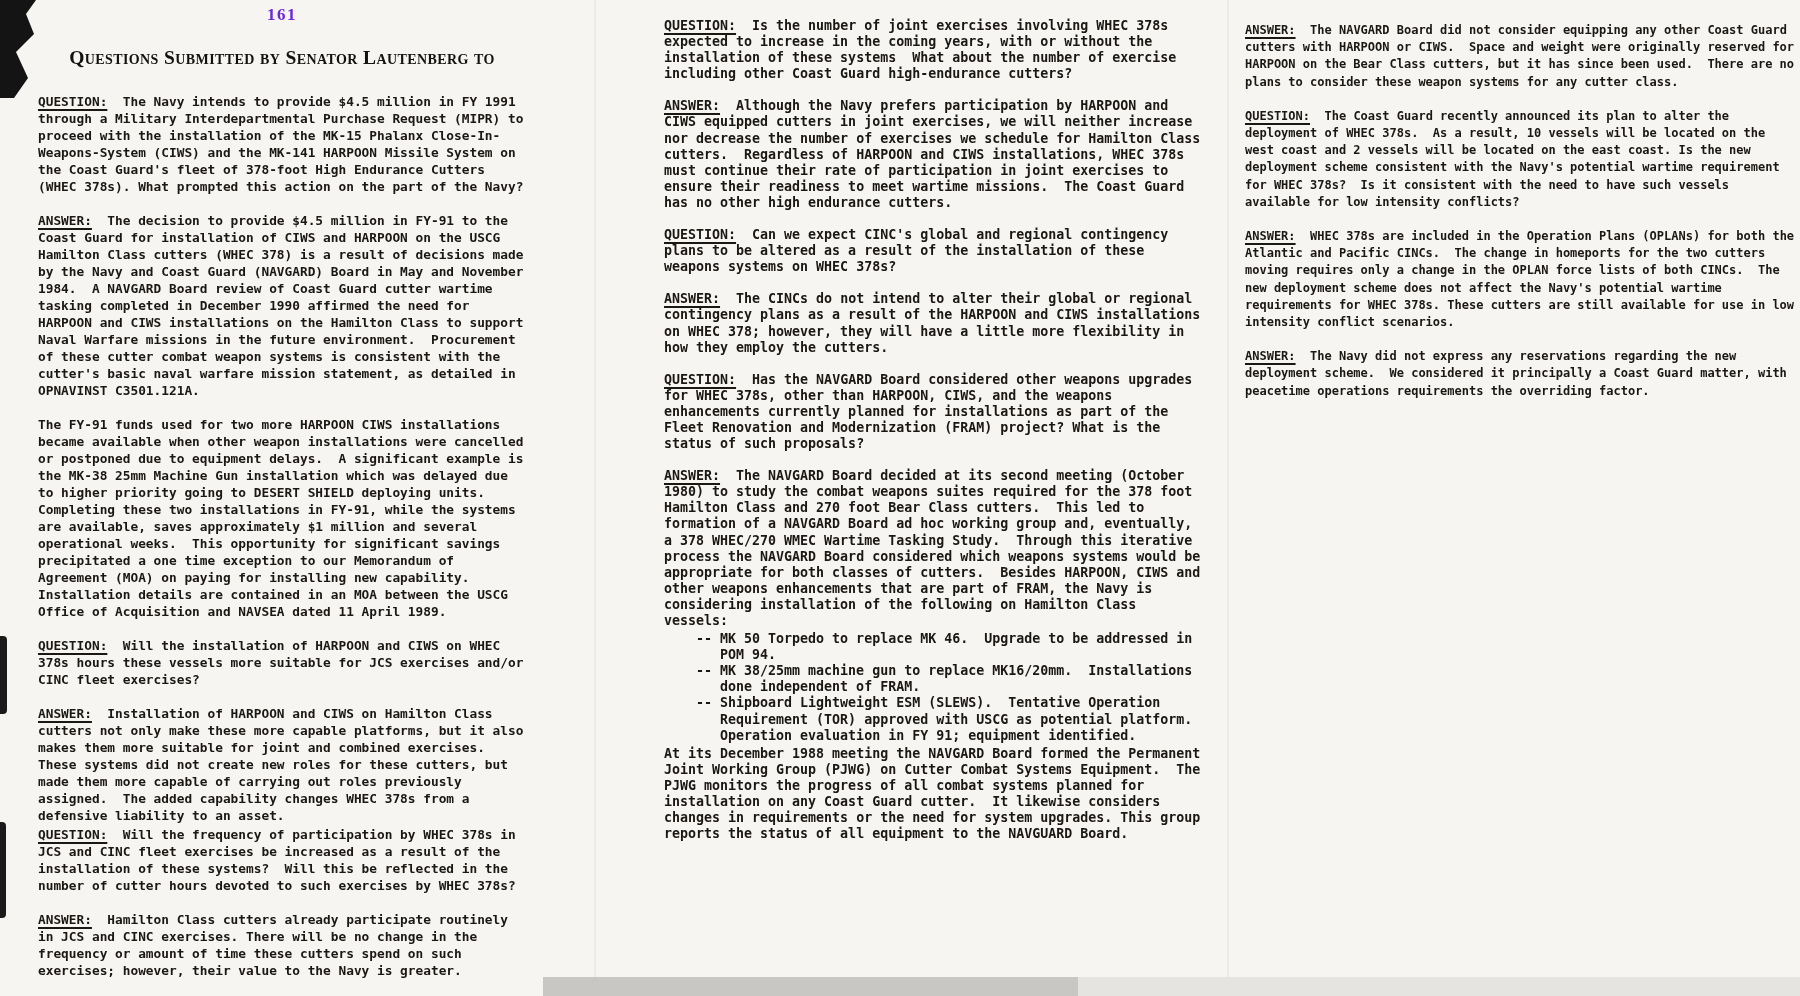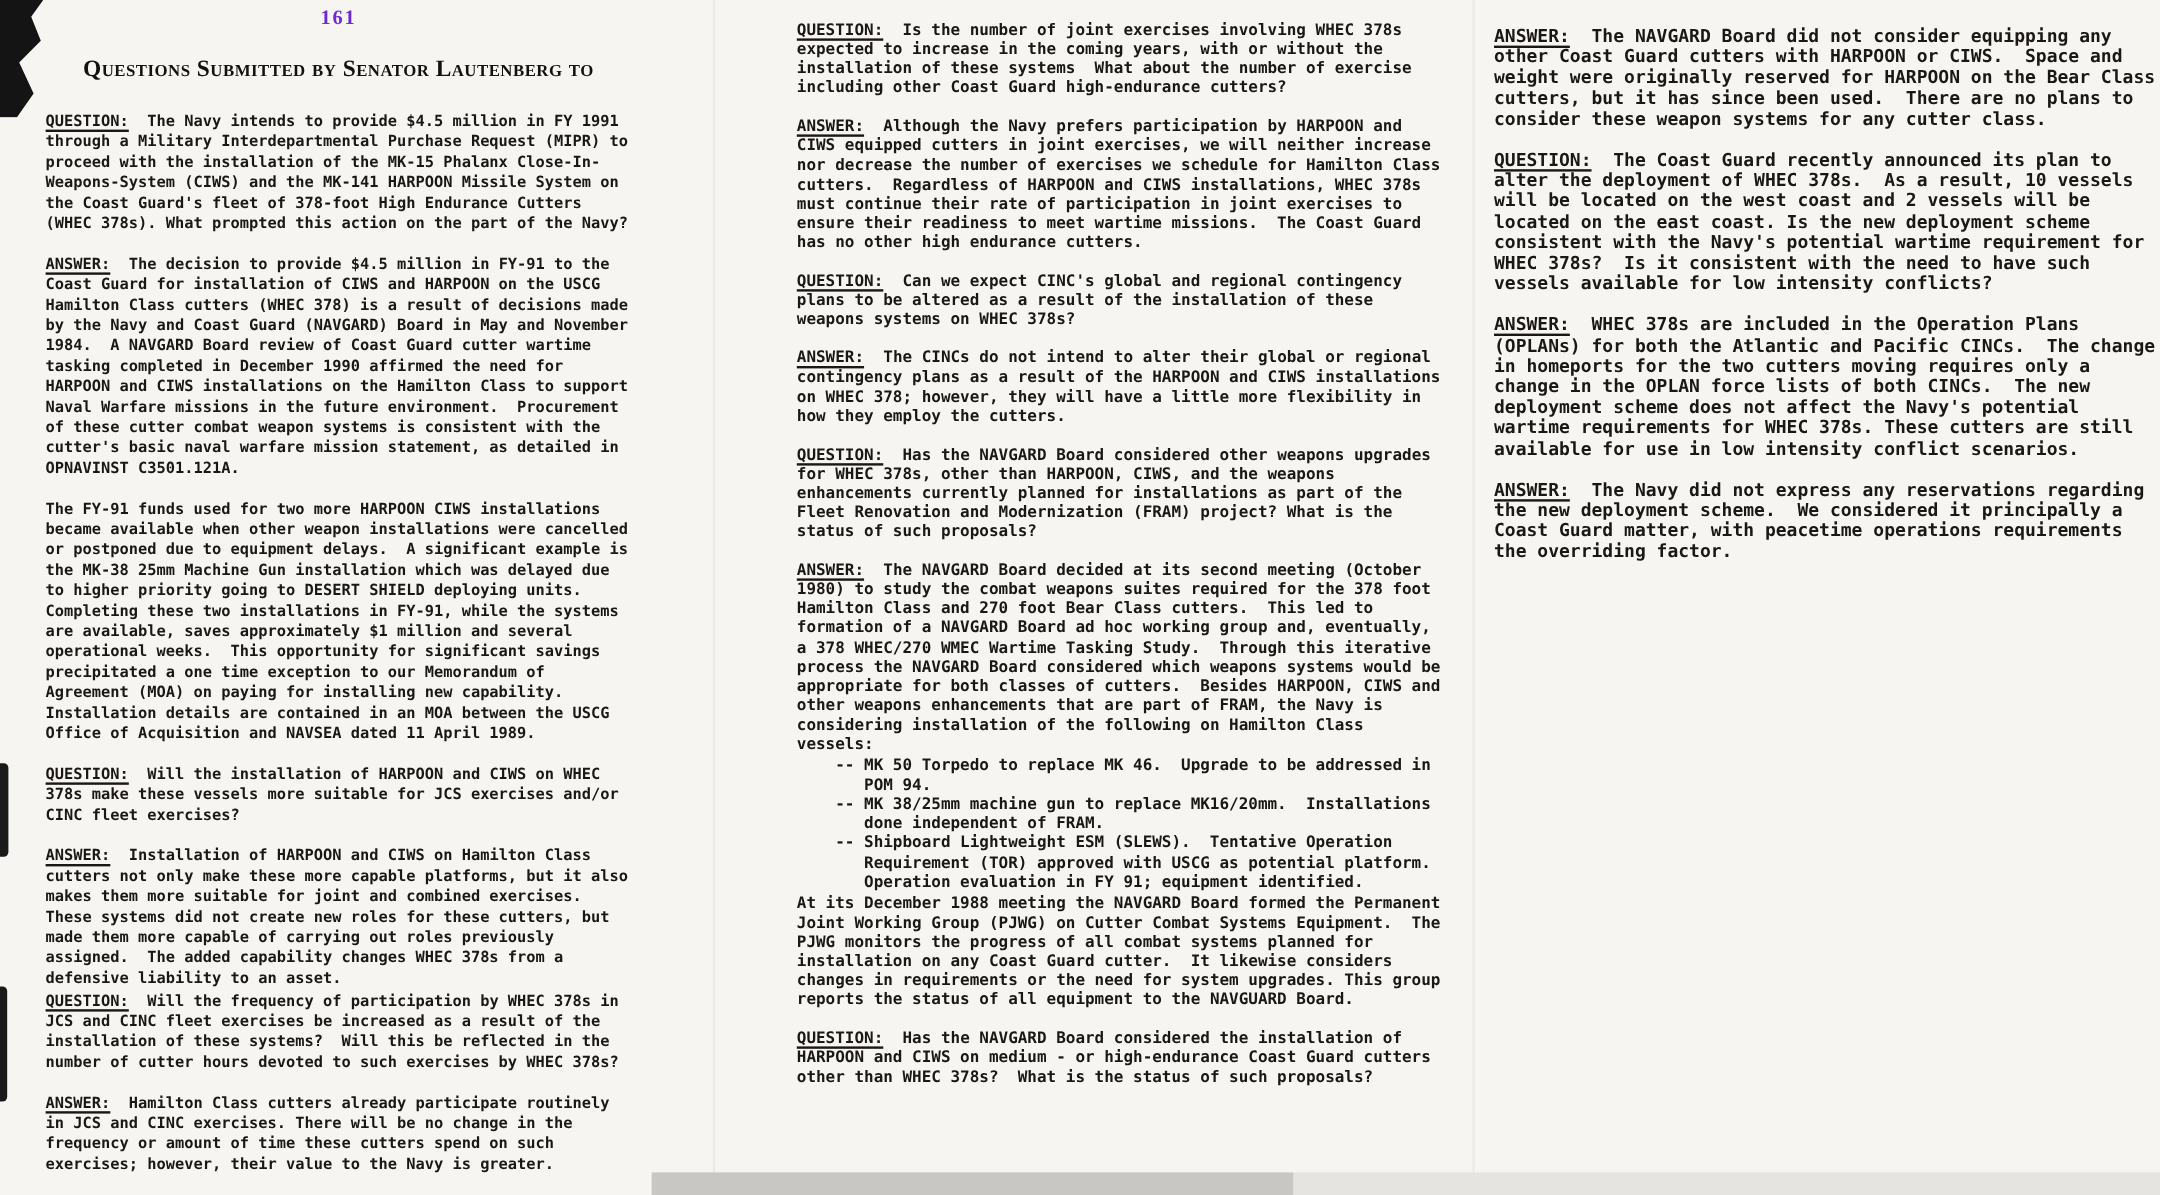--- a/index.html
+++ b/index.html
@@ -8,21 +8,21 @@
     background:#f6f5f2;
   }
   .page{
     position:absolute;inset:0;
     font-family:"DejaVu Sans Mono","Liberation Mono",monospace;
     font-weight:bold;color:#1b1713;
   }
   .col{position:absolute;}
   .col1{left:36px;top:6px;width:492px;font-size:12.8px;line-height:17px;}
   .col2{left:662px;top:16px;width:548px;font-size:13.3px;line-height:16.1px;}
-  .col3{left:1243px;top:20px;width:556px;font-size:15px;line-height:17.2px;}
+  .col3{left:1243px;top:20px;width:556px;font-size:12px;line-height:17.2px;}
   .block{margin:2px;}
   .col1 .block{margin-bottom:17px;}
   .col2 .block{margin-bottom:16px;}
   .col3 .block{margin-bottom:17px;}
   .block.tight{margin-bottom:0 !important;}
   .lbl{text-decoration:underline;text-underline-offset:2.5px;text-decoration-thickness:1.5px;}
   .txt,.li{white-space:pre-wrap;}
   .li{padding-left:7ch;text-indent:-3ch;}
   .pagenum{
     font-family:"Liberation Serif","DejaVu Serif",serif;font-size:17px;font-weight:bold;
@@ -64,21 +64,21 @@
     <div class="doc-title">
       <div>Questions Submitted by Senator Lautenberg to</div>
     </div>
 
     <p class="block"><span class="lbl">QUESTION:</span><span class="txt">  The Navy intends to provide $4.5 million in FY 1991 through a Military Interdepartmental Purchase Request (MIPR) to proceed with the installation of the MK-15 Phalanx Close-In-Weapons-System (CIWS) and the MK-141 HARPOON Missile System on the Coast Guard's fleet of 378-foot High Endurance Cutters (WHEC 378s). What prompted this action on the part of the Navy?</span></p>
 
     <p class="block"><span class="lbl">ANSWER:</span><span class="txt">  The decision to provide $4.5 million in FY-91 to the Coast Guard for installation of CIWS and HARPOON on the USCG Hamilton Class cutters (WHEC 378) is a result of decisions made by the Navy and Coast Guard (NAVGARD) Board in May and November 1984.  A NAVGARD Board review of Coast Guard cutter wartime tasking completed in December 1990 affirmed the need for HARPOON and CIWS installations on the Hamilton Class to support Naval Warfare missions in the future environment.  Procurement of these cutter combat weapon systems is consistent with the cutter's basic naval warfare mission statement, as detailed in OPNAVINST C3501.121A.</span></p>
 
     <p class="block"><span class="txt">The FY-91 funds used for two more HARPOON CIWS installations became available when other weapon installations were cancelled or postponed due to equipment delays.  A significant example is the MK-38 25mm Machine Gun installation which was delayed due to higher priority going to DESERT SHIELD deploying units.  Completing these two installations in FY-91, while the systems are available, saves approximately $1 million and several operational weeks.  This opportunity for significant savings precipitated a one time exception to our Memorandum of Agreement (MOA) on paying for installing new capability.  Installation details are contained in an MOA between the USCG Office of Acquisition and NAVSEA dated 11 April 1989.</span></p>
 
-    <p class="block"><span class="lbl">QUESTION:</span><span class="txt">  Will the installation of HARPOON and CIWS on WHEC 378s make these vessels more suitable for JCS exercises and/or CINC fleet exercises?</span></p>
+    <p class="block"><span class="lbl">QUESTION:</span><span class="txt">  Will the installation of HARPOON and CIWS on WHEC 378s hours these vessels more suitable for JCS exercises and/or CINC fleet exercises?</span></p>
 
     <p class="block tight"><span class="lbl">ANSWER:</span><span class="txt">  Installation of HARPOON and CIWS on Hamilton Class cutters not only make these more capable platforms, but it also makes them more suitable for joint and combined exercises.  These systems did not create new roles for these cutters, but made them more capable of carrying out roles previously assigned.  The added capability changes WHEC 378s from a defensive liability to an asset.</span></p>
 
     <p class="block"><span class="lbl">QUESTION:</span><span class="txt">  Will the frequency of participation by WHEC 378s in JCS and CINC fleet exercises be increased as a result of the installation of these systems?  Will this be reflected in the number of cutter hours devoted to such exercises by WHEC 378s?</span></p>
 
     <p class="block"><span class="lbl">ANSWER:</span><span class="txt">  Hamilton Class cutters already participate routinely in JCS and CINC exercises. There will be no change in the frequency or amount of time these cutters spend on such exercises; however, their value to the Navy is greater.</span></p>
   </div>
 
   <div class="col col2">
     <p class="block"><span class="lbl">QUESTION:</span><span class="txt">  Is the number of joint exercises involving WHEC 378s expected to increase in the coming years, with or without the installation of these systems  What about the number of exercise including other Coast Guard high-endurance cutters?</span></p>
@@ -94,21 +94,20 @@
     <p class="block tight"><span class="lbl">ANSWER:</span><span class="txt">  The NAVGARD Board decided at its second meeting (October 1980) to study the combat weapons suites required for the 378 foot Hamilton Class and 270 foot Bear Class cutters.  This led to formation of a NAVGARD Board ad hoc working group and, eventually, a 378 WHEC/270 WMEC Wartime Tasking Study.  Through this iterative process the NAVGARD Board considered which weapons systems would be appropriate for both classes of cutters.  Besides HARPOON, CIWS and other weapons enhancements that are part of FRAM, the Navy is considering installation of the following on Hamilton Class vessels:</span></p>
 
     <div class="block tight">
       <div class="li">-- MK 50 Torpedo to replace MK 46.  Upgrade to be addressed in POM 94.</div>
       <div class="li">-- MK 38/25mm machine gun to replace MK16/20mm.  Installations done independent of FRAM.</div>
       <div class="li">-- Shipboard Lightweight ESM (SLEWS).  Tentative Operation Requirement (TOR) approved with USCG as potential platform. Operation evaluation in FY 91; equipment identified.</div>
     </div>
 
     <p class="block"><span class="txt">At its December 1988 meeting the NAVGARD Board formed the Permanent Joint Working Group (PJWG) on Cutter Combat Systems Equipment.  The PJWG monitors the progress of all combat systems planned for installation on any Coast Guard cutter.  It likewise considers changes in requirements or the need for system upgrades. This group reports the status of all equipment to the NAVGUARD Board.</span></p>
 
-    <p class="block"><span class="lbl">QUESTION:</span><span class="txt">  Has the NAVGARD Board considered the installation of HARPOON and CIWS on medium - or high-endurance Coast Guard cutters other than WHEC 378s?  What is the status of such proposals?</span></p>
   </div>
 
   <div class="col col3">
     <p class="block"><span class="lbl">ANSWER:</span><span class="txt">  The NAVGARD Board did not consider equipping any other Coast Guard cutters with HARPOON or CIWS.  Space and weight were originally reserved for HARPOON on the Bear Class cutters, but it has since been used.  There are no plans to consider these weapon systems for any cutter class.</span></p>
 
     <p class="block"><span class="lbl">QUESTION:</span><span class="txt">  The Coast Guard recently announced its plan to alter the deployment of WHEC 378s.  As a result, 10 vessels will be located on the west coast and 2 vessels will be located on the east coast. Is the new deployment scheme consistent with the Navy's potential wartime requirement for WHEC 378s?  Is it consistent with the need to have such vessels available for low intensity conflicts?</span></p>
 
     <p class="block"><span class="lbl">ANSWER:</span><span class="txt">  WHEC 378s are included in the Operation Plans (OPLANs) for both the Atlantic and Pacific CINCs.  The change in homeports for the two cutters moving requires only a change in the OPLAN force lists of both CINCs.  The new deployment scheme does not affect the Navy's potential wartime requirements for WHEC 378s. These cutters are still available for use in low intensity conflict scenarios.</span></p>
 
 

